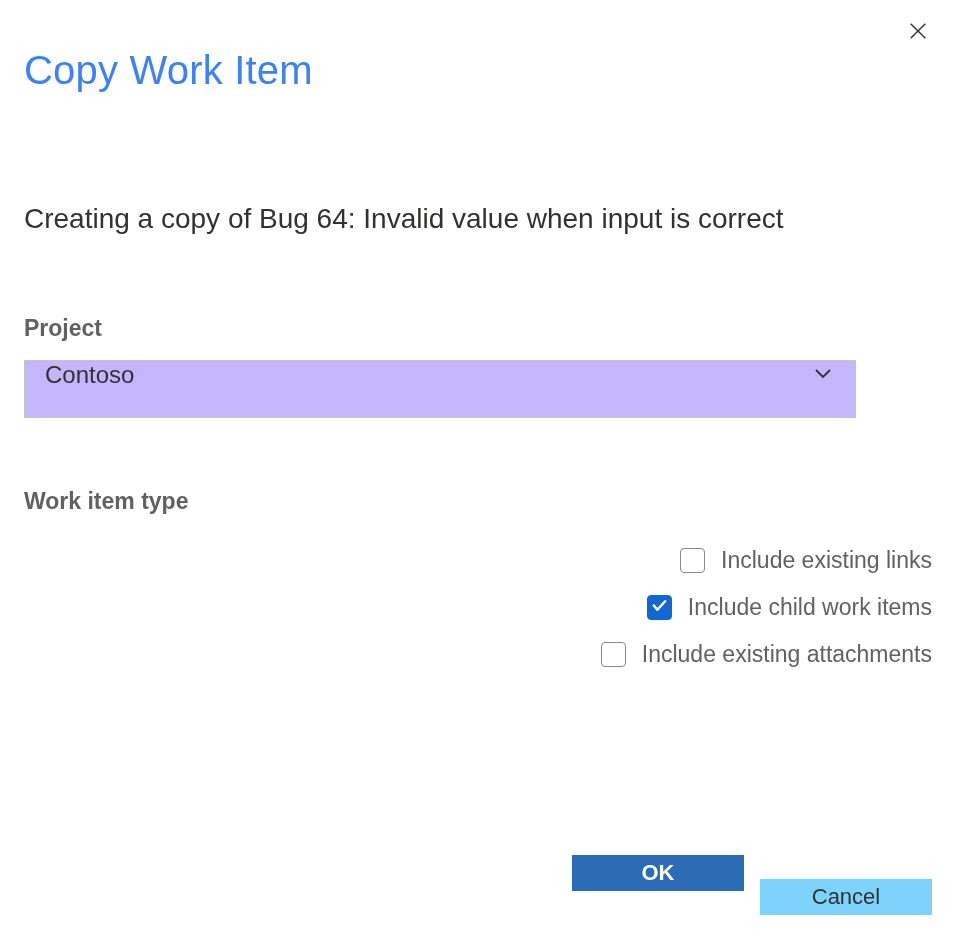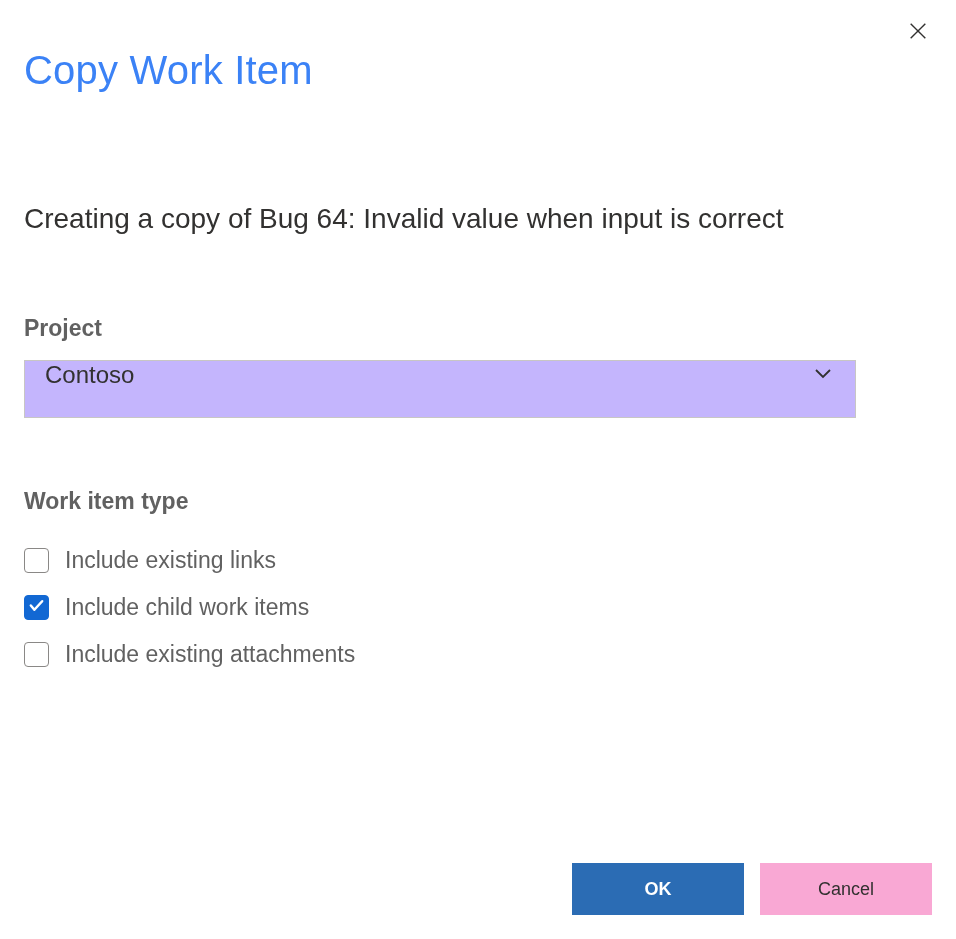--- a/index.html
+++ b/index.html
@@ -77,20 +77,21 @@
       display: flex;
       align-items: center;
       justify-content: center;
       color: #323130;
     }
     .checkbox-group {
       margin-top: -38px;
       display: flex;
       flex-direction: column;
       gap: 20px;
+      align-items: flex-end;
     }
     .checkbox-row {
       display: flex;
       align-items: center;
       gap: 16px;
     }
     .checkbox {
       width: 25px;
       height: 25px;
       border: 1.5px solid #8a8886;
@@ -118,37 +119,38 @@
     }
     .footer {
       position: absolute;
       bottom: 24px;
       right: 24px;
       display: flex;
       gap: 16px;
     }
     .btn {
       min-width: 172px;
-      height: 52px;
+      height: 36px;
       border: none;
-      font-size: 18px;
+      font-size: 22px;
       font-weight: 400;
       cursor: pointer;
       display: flex;
       align-items: center;
       justify-content: center;
     }
     .btn-primary {
       background: #2b6cb4;
       color: #ffffff;
       font-weight: 600;
     }
     .btn-secondary {
-      background: #f9a8d4;
-      color: #323130;
+      background: #7dd3fc;
+      color: #323130;
+      margin-top: 24px;
     }
   </style>
 </head>
 <body>
 
 <button class="close-btn">
   <span>
     <svg viewBox="0 0 24 24" fill="none" stroke="currentColor" stroke-width="1.5">
       <line x1="4" y1="4" x2="20" y2="20"></line>
       <line x1="20" y1="4" x2="4" y2="20"></line>

